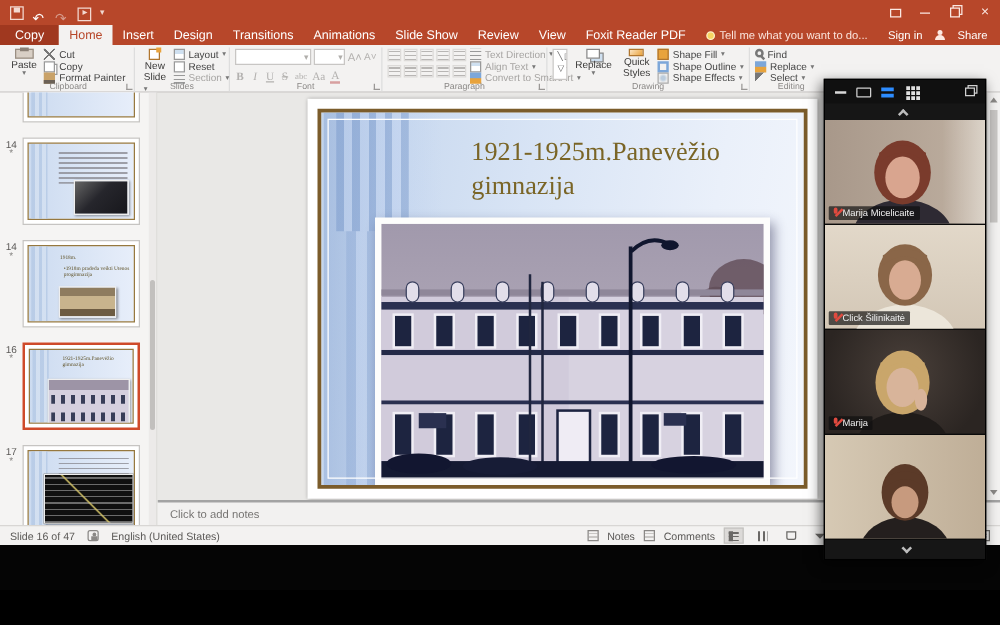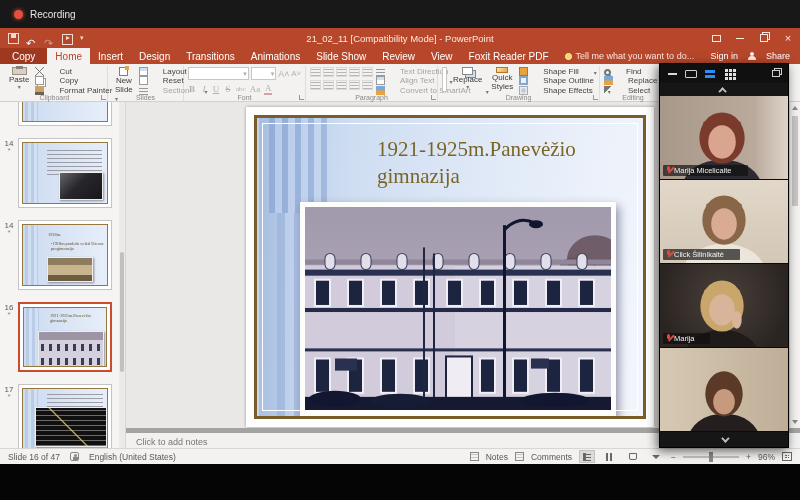--- a/index.html
+++ b/index.html
@@ -43,21 +43,21 @@
   .personic:before{content:"";position:absolute;left:2px;top:0;width:4px;height:4px;border-radius:50%;background:#fde9e2;}
   .personic:after{content:"";position:absolute;left:0;top:4px;width:8px;height:4px;border-radius:4px 4px 0 0;background:#fde9e2;}
 
   
   .ribbon{height:38px;background:#f3f2f1;border-bottom:1px solid #d2d0ce;display:flex;padding:2px 0 0 2px;position:relative;}
   .rgroup{position:relative;border-right:1px solid #ddd;padding:1px 4px 10px 4px;display:flex;gap:3px;}
   .glabel{position:absolute;bottom:0;left:0;right:0;text-align:center;font-size:7px;color:#8a8886;}
   .launch{position:absolute;right:1px;bottom:1px;width:5px;height:5px;border-left:1px solid #9a9896;border-bottom:1px solid #9a9896;}
   .bigbtn{display:flex;flex-direction:column;align-items:center;justify-content:flex-start;font-size:8px;color:#3b3a39;padding:0 3px;line-height:1.15;}
   .smallcol{display:flex;flex-direction:column;justify-content:flex-start;gap:1px;}
-  .srow{display:flex;align-items:flex-end;gap:15px;font-size:8px;color:#444;white-space:nowrap;height:8.5px;}
+  .srow{display:flex;align-items:flex-start;gap:3px;font-size:8px;color:#444;white-space:nowrap;height:8.5px;}
   .srow.dis{color:#a6a4a2;}
   .mi{width:9px;height:9px;flex:0 0 auto;position:relative;}
   .mi-paste{width:15px;height:19px;background:#d8cfc5;border:1px solid #9a8f83;position:relative;}
   .mi-paste:after{content:"";position:absolute;left:3px;top:-2px;width:7px;height:3px;background:#8a8076;}
   .mi-cut{background:linear-gradient(45deg,transparent 45%,#777 45% 55%,transparent 55%),linear-gradient(-45deg,transparent 45%,#777 45% 55%,transparent 55%);}
   .mi-copy{border:1px solid #999;background:#fff;box-shadow:2px 2px 0 -1px #fff,2px 2px 0 0 #999;}
   .mi-fp{background:#c9a268;border-bottom:3px solid #6b6157;}
   .mi-news{border:1px solid #b0762e;background:#fff;}
   .mi-news:after{content:"";position:absolute;right:-2px;top:-2px;width:4px;height:4px;background:#e9a33c;}
   .mi-layout{border:1px solid #999;background:linear-gradient(180deg,#cfe0f0 0 3px,#fff 3px);}
@@ -113,21 +113,21 @@
   .sframe{position:absolute;inset:8px;border:3px solid #7b5c2b;background:linear-gradient(100deg,#c2d4ec 0%,#d8e4f5 40%,#eaf0fa 75%,#f3f6fc 100%);overflow:hidden;}
   .sinner{position:absolute;inset:5px;border:1px solid #ffffff;pointer-events:none;}
   .swm{position:absolute;left:2px;top:0;bottom:0;width:95px;background:linear-gradient(90deg,rgba(140,168,212,.5),rgba(185,205,238,.28) 65%,transparent);}
   .swm:before{content:"";position:absolute;left:10px;top:0;width:58px;height:95px;background:repeating-linear-gradient(90deg,rgba(115,148,200,.45) 0 6px,rgba(195,212,240,.45) 6px 13px);}
   .swm:after{content:"";position:absolute;left:18px;top:95px;bottom:0;width:34px;background:repeating-linear-gradient(90deg,rgba(130,160,208,.35) 0 8px,rgba(200,216,242,.35) 8px 17px);}
   .swmbox{position:absolute;left:112px;bottom:12px;width:58px;height:42px;background:rgba(255,255,255,.55);border:1px solid rgba(160,182,218,.7);}
   .stitle{position:absolute;left:120px;top:18px;width:252px;font-family:"Liberation Serif",serif;font-size:21px;line-height:1.3;color:#7a6526;}
   .sphoto{position:absolute;left:43px;top:84px;width:316px;height:214px;background:#fdfdfc;padding:5px;box-shadow:3px 4px 9px rgba(30,30,70,.45);}
   .sphoto svg{display:block;width:100%;height:100%;}
 
-  .notes{position:absolute;left:0;right:0;bottom:0;height:20px;background:#f2f1f0;border-top:5px solid #a3a3a3;
+  .notes{position:absolute;left:0;right:0;bottom:0;height:20px;background:#f2f1f0;border-top:2px solid #a3a3a3;
          color:#767472;font-size:9px;line-height:19px;padding-left:10px;}
   .vscroll{position:absolute;right:0;top:0;bottom:20px;width:11px;background:#f3f2f1;border-left:1px solid #e0dedc;}
   .vscroll .ar{position:absolute;left:2px;width:0;height:0;border-left:3px solid transparent;border-right:3px solid transparent;}
   .vscroll .up{top:4px;border-bottom:4px solid #8a8886;}
   .vscroll .dn{bottom:4px;border-top:4px solid #8a8886;}
   .vscroll .th{position:absolute;left:2px;top:14px;width:6px;height:90px;background:#c8c6c4;}
 
   
   .statusbar{height:16px;background:#f3f2f1;border-top:1px solid #d8d6d4;display:flex;align-items:center;
              font-size:8.5px;color:#5a5856;padding:0 8px;gap:10px;}
@@ -168,38 +168,33 @@
   .vp-tiles{flex:1;display:flex;flex-direction:column;}
   .tile{flex:1;position:relative;overflow:hidden;border-bottom:1px solid #0b0b0b;}
   .tile svg{position:absolute;left:0;bottom:0;width:100%;height:92%;}
   .tile .light{position:absolute;right:0;top:0;width:34px;height:100%;background:linear-gradient(90deg,transparent,rgba(255,255,250,.45));}
   .t-1{background:linear-gradient(90deg,#a8988a,#bfb0a1);}
   .t-2{background:linear-gradient(180deg,#e2d8c9,#d3c7b6);}
   .t-3{background:linear-gradient(180deg,#dad6d1,#c9c5c0);}
   .t-4{background:radial-gradient(circle at 50% 40%,#4a403a,#2b2522 80%);}
   .t-5{background:linear-gradient(90deg,#d6c9b4,#bfae97);}
   .nametag{position:absolute;left:3px;bottom:3px;background:rgba(15,15,15,.68);color:#f0f0f0;font-size:7.5px;
-           padding:1px 16px 1px 2px;display:flex;align-items:center;gap:2px;border-radius:1px;white-space:nowrap;}
+           padding:1px 4px 1px 2px;display:flex;align-items:center;gap:2px;border-radius:1px;white-space:nowrap;}
   .micoff{width:7px;height:9px;position:relative;flex:0 0 auto;}
   .micoff:before{content:"";position:absolute;left:2px;top:0;width:3px;height:5px;border-radius:2px;background:#e04a3f;}
   .micoff:after{content:"";position:absolute;left:0;top:1px;width:8px;height:1.5px;background:#e04a3f;transform:rotate(-45deg) translateY(3px);}
   .vp-bottom{height:15px;background:#161616;display:flex;align-items:center;justify-content:center;flex:0 0 auto;}
 </style>
 </head>
 <body>
 
 <div class="screen">
 
-  <div class="recbar">
-    <span class="recdot"></span>
-    <span class="reclabel">Recording</span>
-  </div>
 
   <div class="titlebar">
-    <div class="t-title">21_02_11 [Compatibility Mode] - PowerPoint</div>
     <div class="qat">
       <span class="ic ic-save"></span>
       <span class="ic ic-undo"></span>
       <span class="ic ic-redo"></span>
       <span class="ic ic-present"></span>
       <span class="dd">▾</span>
     </div>
     <div class="winbtns">
       <span class="wb wb-ribbon">
           <i></i>

